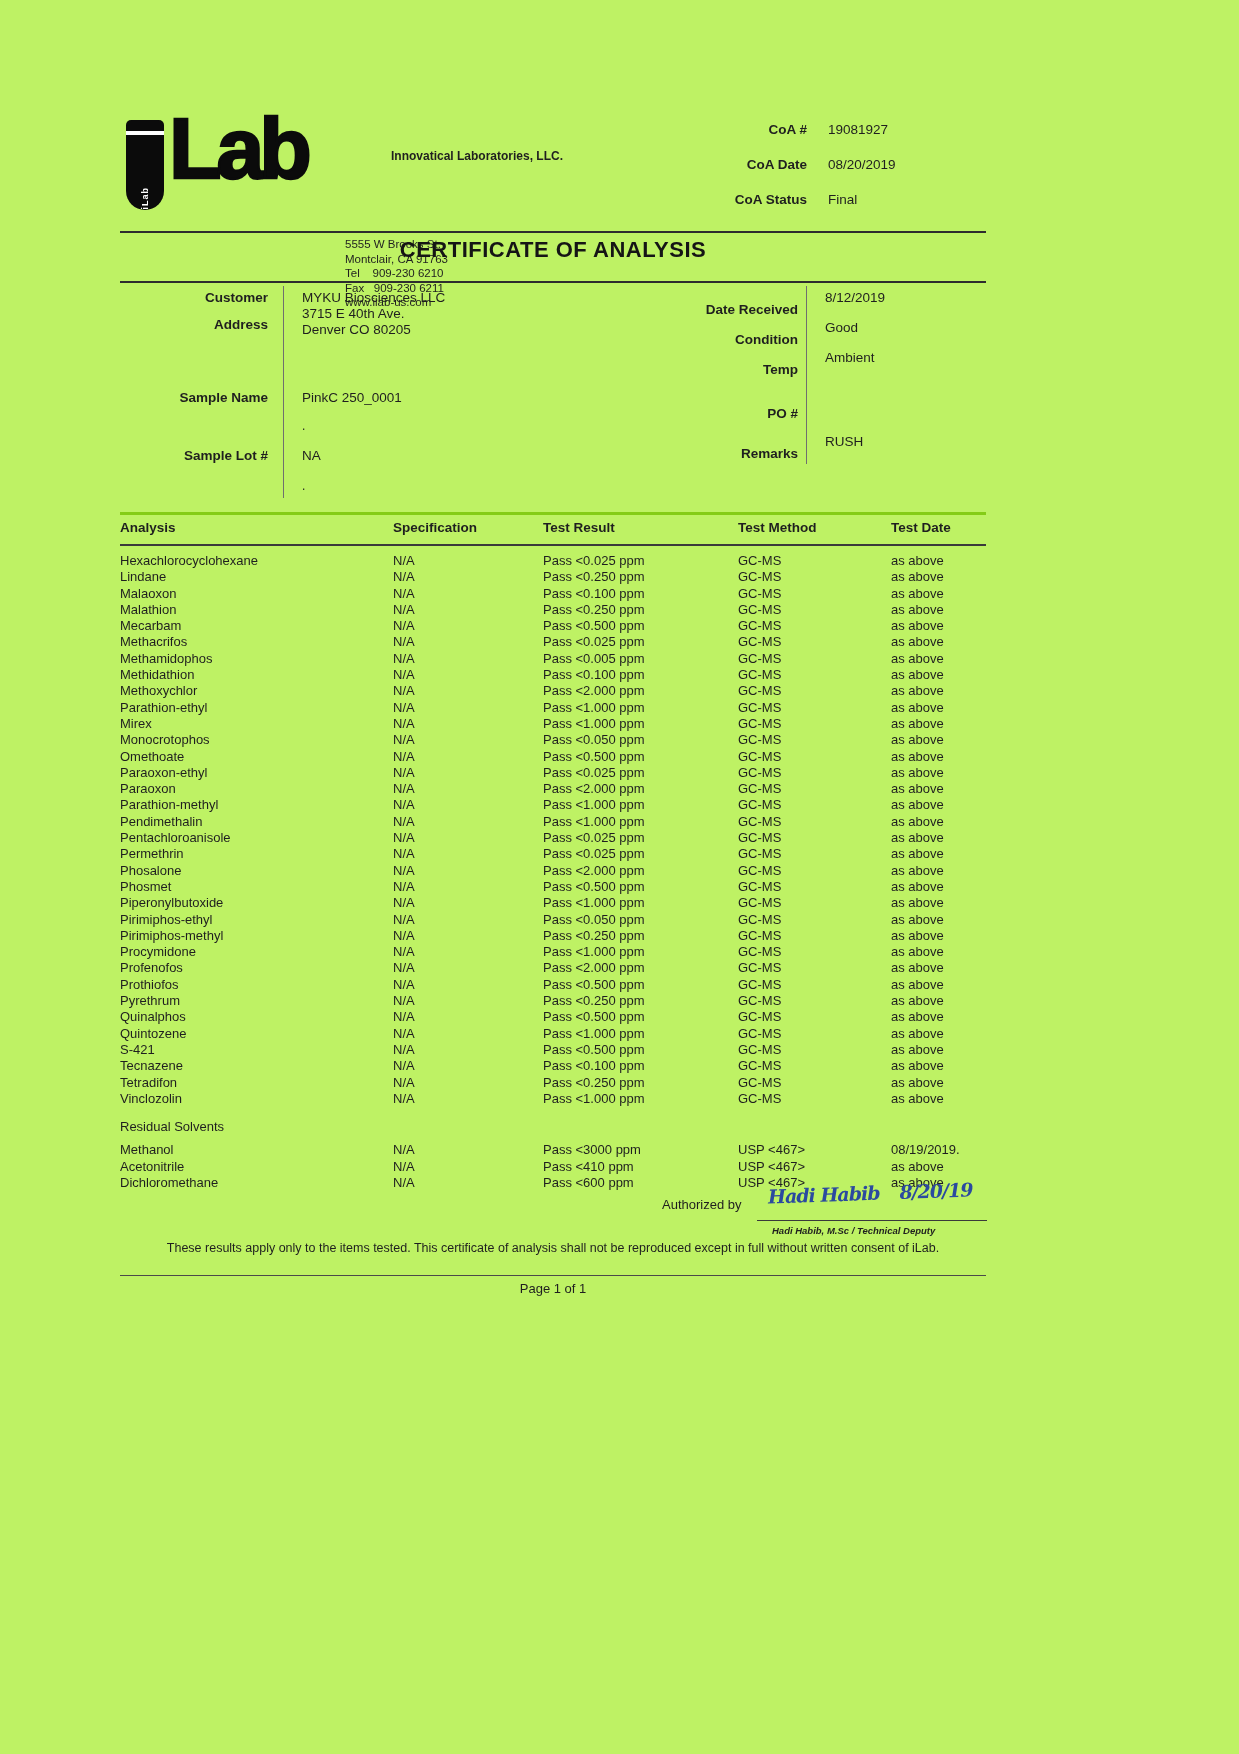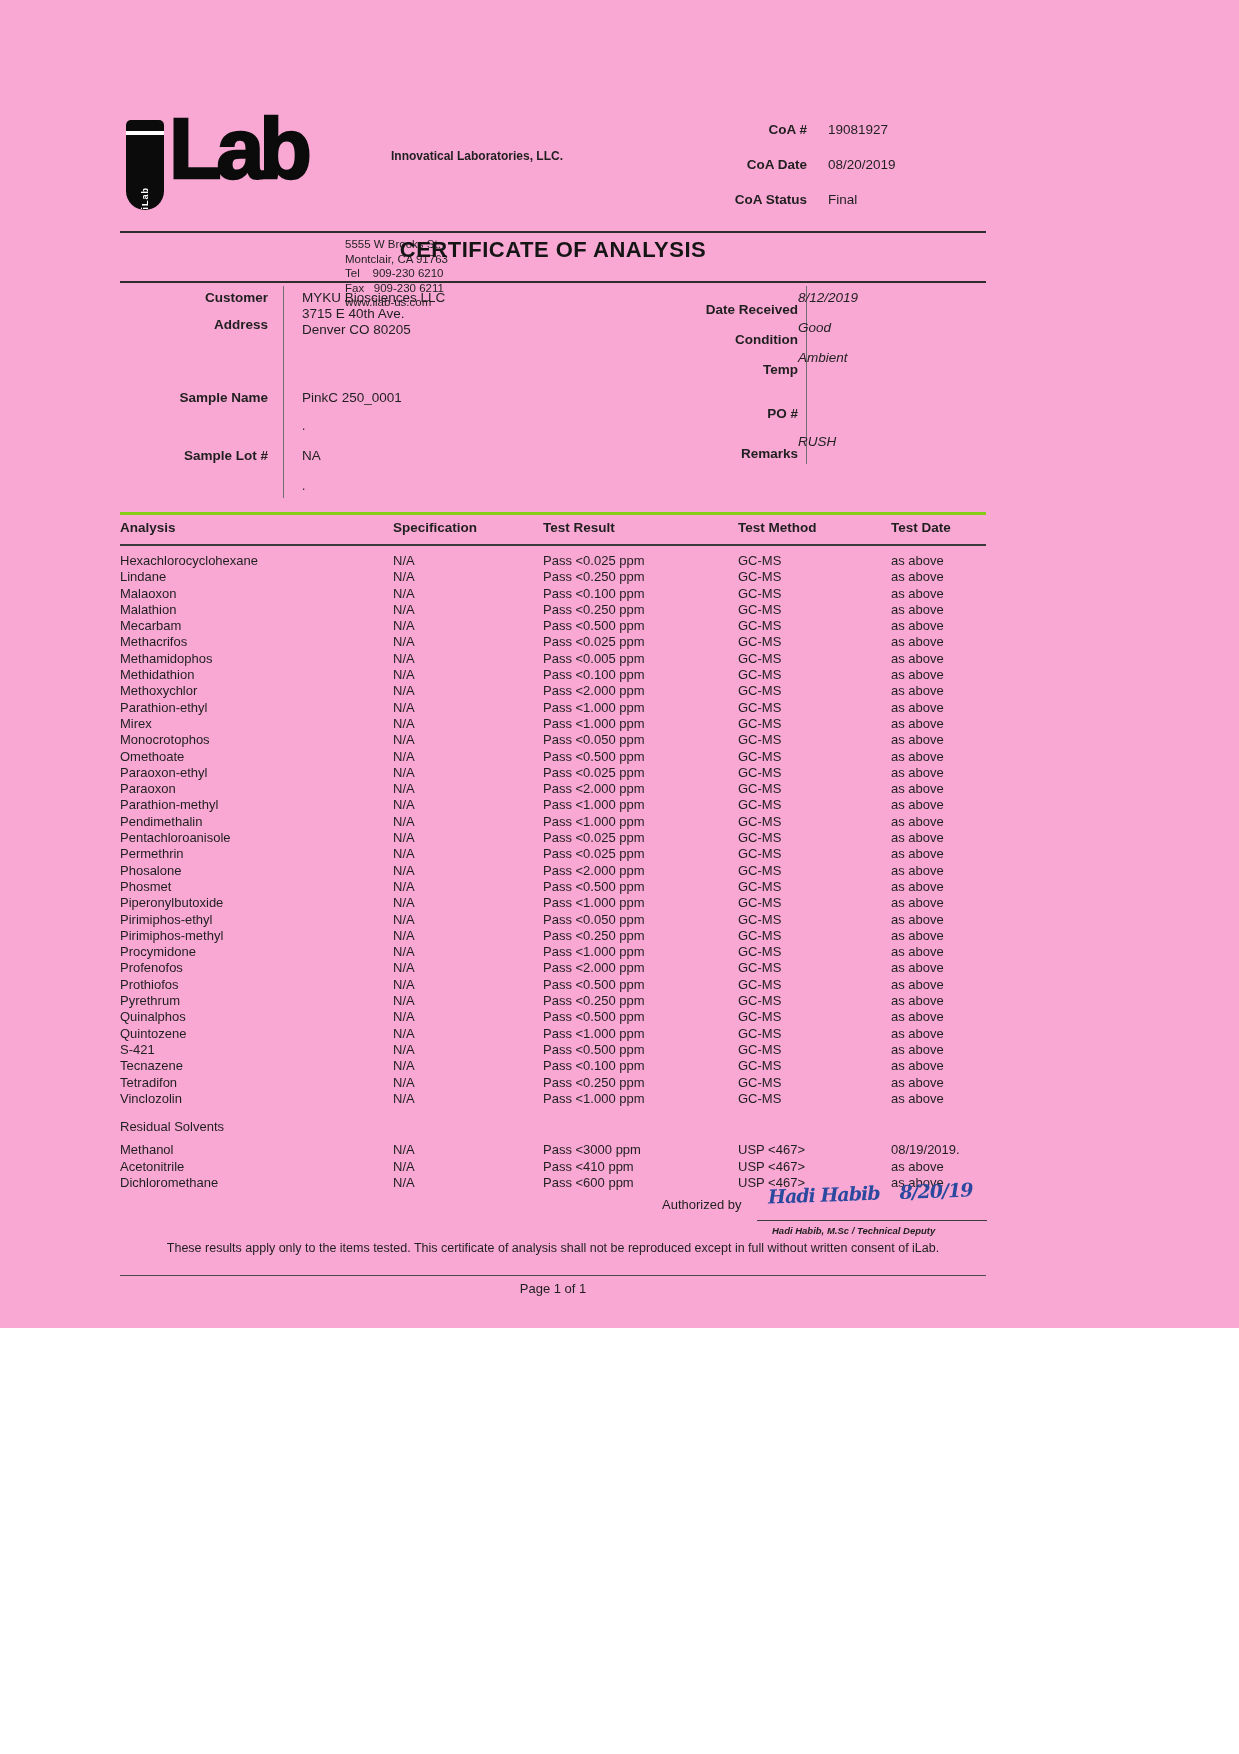--- a/index.html
+++ b/index.html
@@ -1,19 +1,19 @@
 <!DOCTYPE html>
 <html><head>
 <meta charset="utf-8">
 <style>
   html, body { margin:0; padding:0; background:#ffffff; }
   .page {
     position:relative;
-    width:1239px; height:1328px;
-    background:#f9a8d4;
+    width:1239px; height:1754px;
+    background:#bef264;
     font-family:"Liberation Sans", sans-serif;
     color:#1f1f1f;
     overflow:hidden;
   }
 
   
   .logo { position:absolute; left:126px; top:108px; display:flex; align-items:flex-start; }
   .logo-tube {
     position:relative; width:38px; height:90px; margin-top:12px;
     background:#0b0b0b; border-radius:5px 5px 19px 19px;
@@ -51,21 +51,21 @@
   .ilbl { position:absolute; left:0; width:148px; text-align:right; font-weight:bold; }
   .l-customer { top:4px; } .l-address { top:31px; }
   .l-sample-name { top:104px; } .l-sample-lot { top:162px; }
   .ival { position:absolute; left:182px; line-height:16px; }
   .v-customer { top:4px; }
   .v-sample-name { top:104px; } .n-sample-name { top:132px; font-size:12px; }
   .v-sample-lot { top:162px; } .n-sample-lot { top:192px; font-size:12px; }
   .rlbl { position:absolute; left:530px; width:148px; text-align:right; font-weight:bold;margin-top:12px; }
   .l-date-received { top:4px; } .l-condition { top:34px; } .l-temp { top:64px; }
   .l-po { top:108px; } .l-remarks { top:148px; }
-  .rval { position:absolute; left:678px;font-style:italic; }
+  .rval { position:absolute; left:705px; }
   .v-date-received { top:4px; } .v-condition { top:34px; } .v-temp { top:64px; }
   .v-po { top:108px; } .v-remarks { top:148px; }
   .vline { position:absolute; width:1px; background:#6f6f6f; top:0; }
   .vline-left { left:163px; height:212px; }
   .vline-right { left:686px; height:178px; }
 
   
   .table-area { position:absolute; left:120px; top:512px; width:866px; }
   .t-head {
     display:flex; font-weight:bold; font-size:13.5px;

